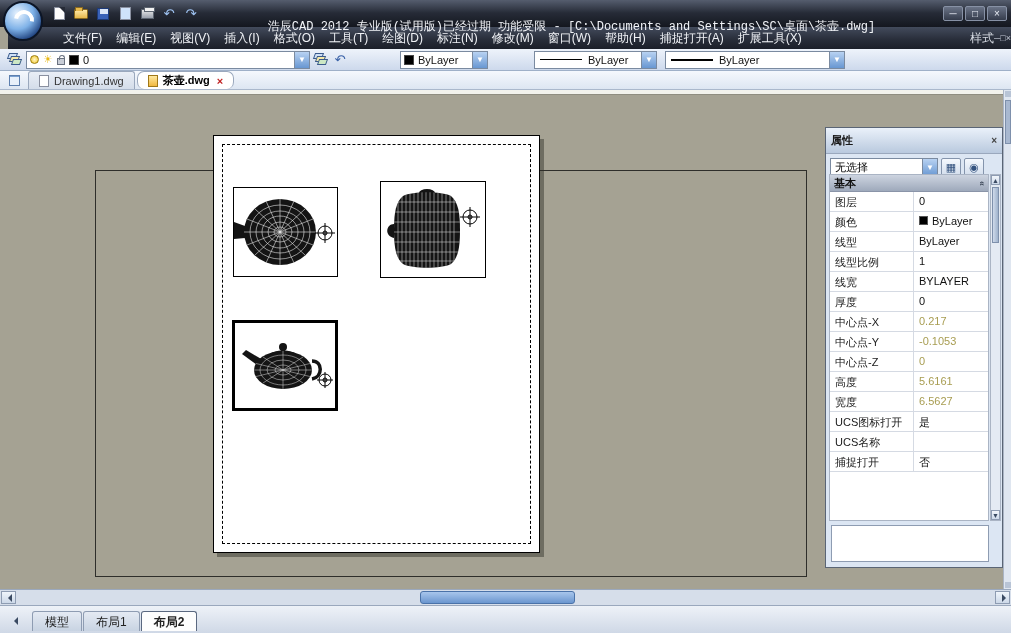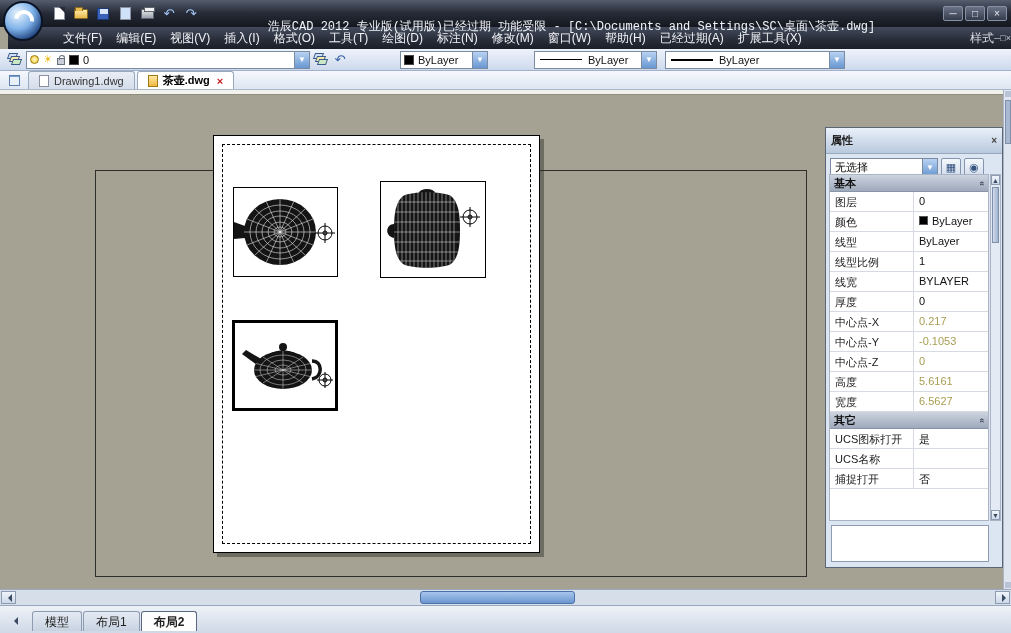--- a/index.html
+++ b/index.html
@@ -74,21 +74,21 @@
   .tabbar { position:absolute; top:71px; left:0; width:1011px; height:19px;
     background:linear-gradient(#f5f8fd,#dde6f2); border-bottom:1px solid #aab8cc;
     display:flex; align-items:flex-end; padding-left:4px; z-index:30; }
   .tabbar-icon { width:16px; height:16px; margin:0 6px 1px 2px; display:flex; align-items:center; justify-content:center; }
   .gl-grid { width:11px; height:11px; background:
     linear-gradient(#7aa0d0,#7aa0d0) 0 0/11px 1px no-repeat,
     #e8f0fa; border:1px solid #5d7fae; }
   .ftab { height:18px; display:flex; align-items:center; gap:5px; padding:0 10px;
     border:1px solid #9aa8bd; border-bottom:none; border-radius:3px 3px 0 0; margin-right:2px;
     background:linear-gradient(#e9eef6,#d4ddea); color:#333; font-size:11px; cursor:default; }
-  .ftab.active { background:#fff; font-weight:bold; color:#000; }
+  .ftab.active { background:#fff; font-weight:bold; color:#000;border-radius:7px; }
   .gl-doc { width:10px; height:12px; background:#fff; border:1px solid #8a90a0; }
   .gl-doc.yellow { background:linear-gradient(#ffe9a0,#f0b840); border-color:#a07818; }
   .ftab .close { color:#c02020; font-weight:bold; font-size:11px; margin-left:2px; }
 
   
   .canvas { position:absolute; top:90px; left:0; width:1011px; height:499px; background:#a5a293; overflow:hidden; }
   .canvas-topstrip { position:absolute; top:0; left:0; width:1011px; height:5px; background:#f2f2ec; border-bottom:1px solid #8f8d80; }
   .bigrect { position:absolute; left:95px; top:80px; width:712px; height:407px; border:1px solid #2e2e2a; }
   .paper { position:absolute; left:213px; top:45px; width:327px; height:418px; background:#fff;
     border:1px solid #000; box-shadow:4px 4px 0 rgba(45,45,38,.45); }
@@ -193,21 +193,21 @@
     <span class="menuitem">编辑(E)</span>
     <span class="menuitem">视图(V)</span>
     <span class="menuitem">插入(I)</span>
     <span class="menuitem">格式(O)</span>
     <span class="menuitem">工具(T)</span>
     <span class="menuitem">绘图(D)</span>
     <span class="menuitem">标注(N)</span>
     <span class="menuitem">修改(M)</span>
     <span class="menuitem">窗口(W)</span>
     <span class="menuitem">帮助(H)</span>
-    <span class="menuitem">已经过期(A)</span>
+    <span class="menuitem">捕捉打开(A)</span>
     <span class="menuitem">扩展工具(X)</span>
     <div class="menu-right">
       <span>样式</span>
       <span class="mini-ctl">─</span>
       <span class="mini-ctl">□</span>
       <span class="mini-ctl">×</span>
     </div>
   </div>
 
   <div class="toolbar">
@@ -447,24 +447,20 @@
       </div>
       <div class="prow">
         <div class="plabel">高度</div>
         <div class="pvalue olive">5.6161</div>
       </div>
       <div class="prow">
         <div class="plabel">宽度</div>
         <div class="pvalue olive">6.5627</div>
       </div>
 
-      <div class="psection">
-        <span>其它</span>
-        <span class="chev">«</span>
-      </div>
       <div class="prow">
         <div class="plabel">UCS图标打开</div>
         <div class="pvalue">是</div>
       </div>
       <div class="prow">
         <div class="plabel">UCS名称</div>
         <div class="pvalue"></div>
       </div>
       <div class="prow">
         <div class="plabel">捕捉打开</div>

